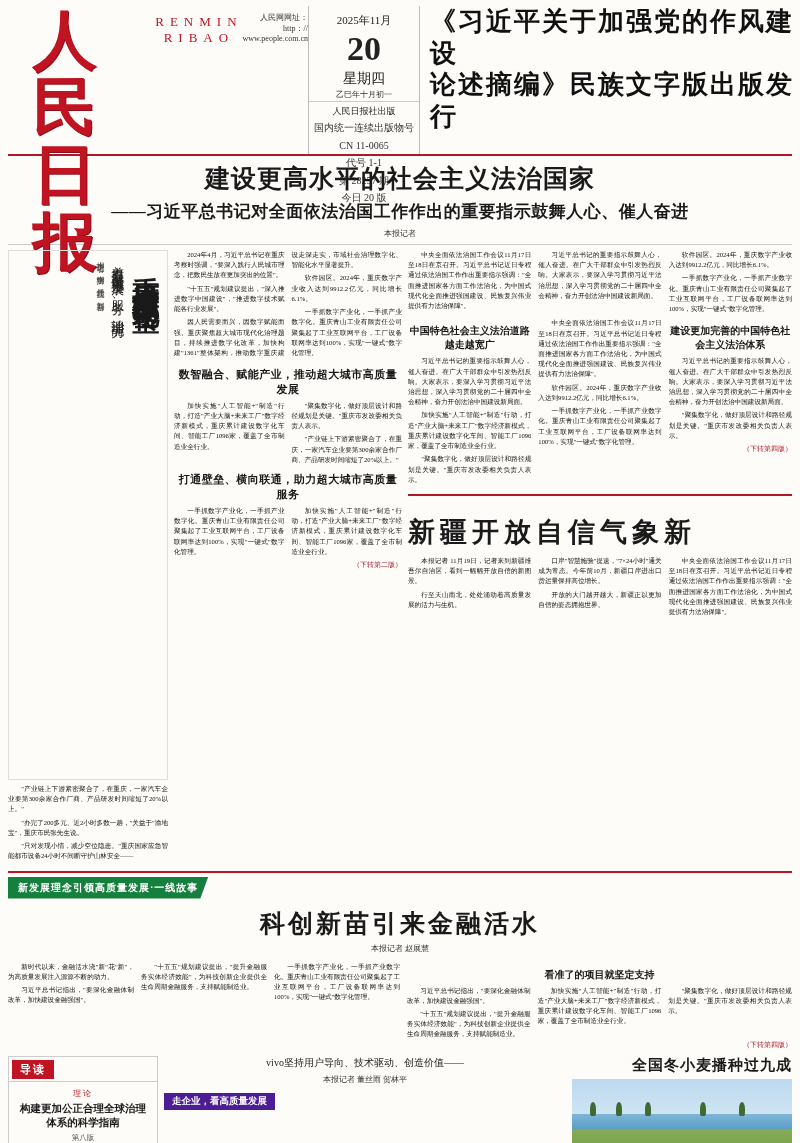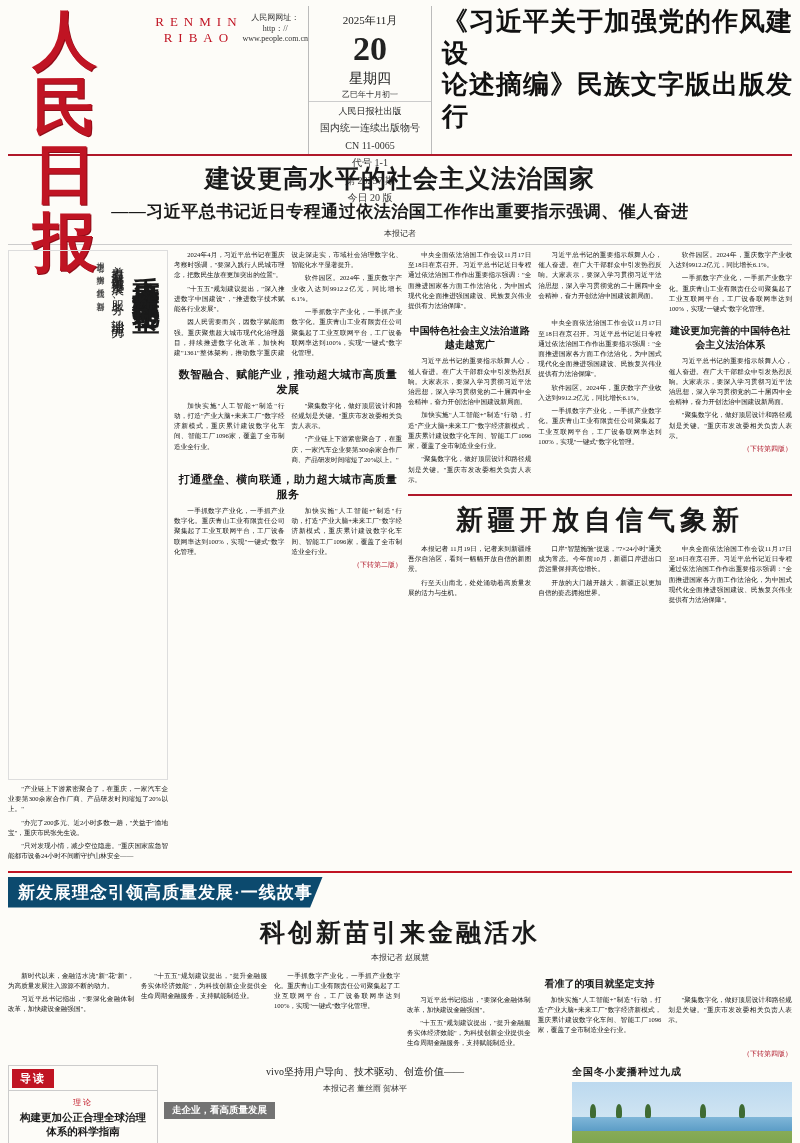--- a/index.html
+++ b/index.html
@@ -18,24 +18,24 @@
   .masthead { display:flex; align-items:stretch; height:150px; border-bottom:2px solid #b0182a; }
   .logo-box { width:300px; display:flex; flex-direction:row; justify-content:center; padding-left:4px; }
   .logo-cn {
     font-family:"DejaVu Serif", serif;
     font-weight:700; color:#c01423; font-size:64px; letter-spacing:2px;
     line-height:1.05; text-align:center;
     text-shadow:1px 1px 0 #8f0d19;
   }
   .logo-py { text-align:center; color:#c01423; font-size:13px; letter-spacing:6px; margin-top:8px; font-family:"Liberation Serif",serif; }
   .logo-rule { border-top:1px solid #c01423; margin:5px 18px 4px 18px; }
-  .logo-url { text-align:center; font-size:8px; color:#333; margin-top:6px; }
+  .logo-url { text-align:right; font-size:8px; color:#333; margin-top:6px; }
 
   .issue-box {
-    width:124px; border-left:1px solid #bbb; border-right:1px solid #bbb;
+    width:112px; border-left:1px solid #bbb; border-right:1px solid #bbb;
     padding:2px 0; text-align:center; font-size:8px; line-height:1.5; color:#222;
     display:flex; flex-direction:column; align-items:center; justify-content:flex-start;
   }
   .issue-date { font-size:11px; margin-top:4px; }
   .issue-day { font-size:34px; font-weight:700; line-height:1.1; margin:1px 0; }
   .issue-week { font-size:14px; }
   .issue-lunar { font-size:8px; color:#333; }
   .issue-pub { font-size:9px; margin-top:0; border-top:1px solid #ccc; padding-top:3px; width:100%; }
   .issue-meta { font-size:10px; color:#333; line-height:1.45; margin-top:3px; }
 
@@ -79,25 +79,25 @@
   .sub-h { text-align:center; font-weight:700; font-size:11px; margin:7px 0 4px 0; letter-spacing:0.5px; }
   .sub-h2 { text-align:center; font-weight:700; font-size:10px; margin:6px 0 4px 0; }
   .cont { text-align:right; font-size:7px; color:#b0182a; }
 
   .twocol { column-count:2; column-gap:7px; }
   .threecol { column-count:3; column-gap:7px; }
 
   
   .rule-red { border-top:2px solid #b0182a; margin:6px 0 5px 0; }
 
-  .xj-title { text-align:center; font-size:27px; font-weight:700; letter-spacing:5px; font-family:"DejaVu Serif",serif; margin:6px 0 6px 0; }
+  .xj-title { font-size:27px; font-weight:700; letter-spacing:5px; font-family:"DejaVu Serif",serif; margin:18px 0 6px 0; }
 
   
   .ribbon {
-    background:#0c4a6e; color:#fff; font-size:17px; font-weight:700;
+    background:#15803d; color:#fff; font-size:10px; font-weight:700;
     padding:4px 10px; display:inline-block; letter-spacing:1px;
     clip-path: polygon(0 0, 100% 0, 96% 100%, 0 100%);
   }
   .ribbon-row { margin-top:6px; border-top:2px solid #c01423; padding-top:4px; }
   .feature-title { text-align:center; font-size:25px; font-weight:700; letter-spacing:3px; margin:8px 0 3px 0; font-family:"DejaVu Serif",serif; }
   .feature-by { text-align:center; font-size:8px; color:#333; margin-bottom:8px; }
 
   
   .bottom { display:flex; gap:6px; margin-top:6px; }
   .guide { width:150px; border:1px solid #ccc; }
@@ -105,24 +105,24 @@
   .guide-head-row { border-bottom:1px solid #ccc; padding:2px 3px; }
   .guide-item { padding:6px 6px 5px 6px; border-bottom:1px solid #eee; }
   .guide-tag { font-size:8px; color:#c01423; text-align:center; letter-spacing:2px; }
   .guide-txt { font-size:10.5px; font-weight:700; line-height:1.35; text-align:center; margin-top:3px; }
   .guide-pg { font-size:7.5px; color:#555; text-align:center; margin-top:3px; }
 
   .vivo { flex:1; }
   .vivo-kicker { text-align:center; font-size:10px; margin-bottom:2px; }
   .vivo-title { text-align:center; font-size:23px; font-weight:700; letter-spacing:2px; font-family:"DejaVu Serif",serif; }
   .vivo-by { text-align:center; font-size:8px; color:#333; margin:4px 0 5px 0; }
-  .tag-red { background:#737373; color:#fff; font-size:9.5px; font-weight:700; padding:2px 8px; display:inline-block; }
+  .tag-red { background:#4c1d95; color:#fff; font-size:9.5px; font-weight:700; padding:2px 8px; display:inline-block; }
 
   .photo-col { width:220px; }
-  .photo-title { text-align:left; font-size:10px; font-weight:700; line-height:1.3; letter-spacing:1px; }
+  .photo-title { text-align:right; font-size:15px; font-weight:700; line-height:1.3; letter-spacing:1px; }
   .photo {
     width:100%; height:160px; margin-top:4px; position:relative; overflow:hidden;
     background:linear-gradient(#bcd9ef 0%, #cfe4f2 22%, #8fb25e 23%, #7ba24c 42%, #c3b05e 43%, #cdb866 62%, #d8c47a 63%, #c8ae5e 100%);
   }
   .photo .water { position:absolute; left:0; top:22%; width:100%; height:9%; background:linear-gradient(#7fb6d8,#5c9dc6); }
   .photo .tree { position:absolute; top:14%; width:6px; height:9%; background:#3f6b33; border-radius:50% 50% 20% 20%; }
 </style>
 </head>
 <body>
 
@@ -151,21 +151,21 @@
     </div>
 
     <div class="head-right">
       <div class="head-h1">《习近平关于加强党的作风建设</div>
       <div class="head-h1 l2">论述摘编》民族文字版出版发行</div>
     </div>
   </div>
 
   <div class="lead2">
     <h2>建设更高水平的社会主义法治国家</h2>
-    <h3>——习近平总书记近日专程通过依法治国工作作出重要指示强调、催人奋进</h3>
+    <h3>——习近平总书记对全面依法治国工作作出的重要指示鼓舞人心、催人奋进</h3>
     <div class="byline">本报记者</div>
   </div>
 
   <div class="main-grid">
 
     <div class="col-left">
       <div class="vert-wrap">
         <div class="vert-title">重庆推进市域数字化转型</div>
         <div class="vert-sub">着力提升超大城市发展、服务、治理能力</div>
         <div class="vert-by">本报记者  李增辉  任我霞  刘新吾</div>

